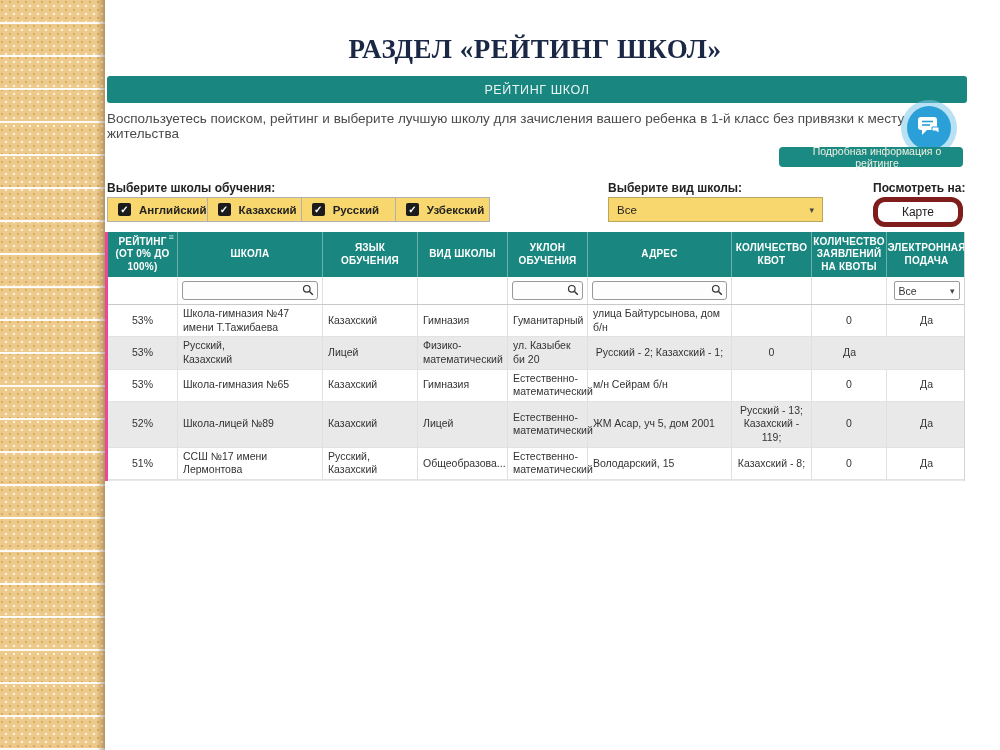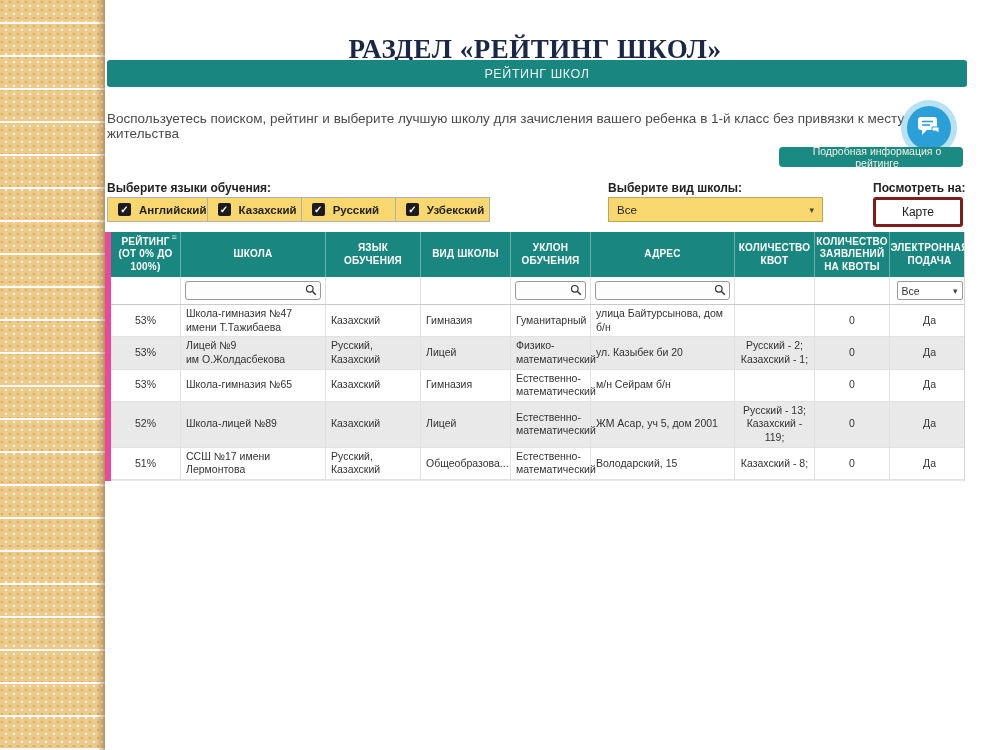--- a/index.html
+++ b/index.html
@@ -26,21 +26,21 @@
 
   
   .page-title {
     position:absolute; left:105px; top:34px; width:860px;
     text-align:center; font-family:"Liberation Serif", serif;
     font-size:27px; font-weight:700; color:#1a2745; letter-spacing:.5px;
   }
 
   
   .section-bar {
-    position:absolute; left:107px; top:60px; width:860px; height:27px;
+    position:absolute; left:107px; top:76px; width:860px; height:27px;
     background:#19877f; border-radius:3px; display:flex; align-items:center; justify-content:center;
     color:#eaf6f5; font-size:12.5px; letter-spacing:.6px;
   }
 
   .description {
     position:absolute; left:107px; top:111px; width:800px;
     font-size:13.5px; color:#4a4a4a;
   }
 
   
@@ -82,28 +82,28 @@
   .type-select {
     position:absolute; left:608px; top:197px; width:215px; height:25px;
     background:#f8d76e; border:1px solid #b9a75c;
     display:flex; align-items:center; justify-content:space-between;
     padding:0 8px; font-size:11.5px; color:#222; cursor:pointer;
   }
   .caret { font-size:9px; color:#444; }
 
   .map-btn {
     position:absolute; left:873px; top:197px; width:90px; height:30px;
-    background:#fff; border:3px solid #7f1d1d; border-radius:3px;
+    background:#fff; border:5px solid #7f1d1d; border-radius:12px;
     font-size:12px; color:#222; cursor:pointer; font-family:"Liberation Sans", sans-serif;
   }
 
   
   .schools-table {
     position:absolute; left:105px; top:232px; width:860px; height:249px;
-    overflow:hidden; border-left:6px solid #ec4899; border-right:1px solid #d5d5d5;
+    overflow:hidden; border-left:3px solid #ec4899; border-right:1px solid #d5d5d5;
     font-size:10.5px;
   }
   .grid-row { display:grid; grid-template-columns:70px 145px 95px 90px 80px 144px 80px 75px 79px; }
 
   .thead { background:#19877f; height:45px; }
   .th {
     position:relative; color:#fff; font-weight:700; font-size:10px; line-height:1.25;
     display:flex; align-items:center; justify-content:center; text-align:center;
     padding:2px 3px; border-right:1px solid rgba(255,255,255,.35); cursor:pointer;
     letter-spacing:.2px;
@@ -159,21 +159,21 @@
       <path d="M5 14 L5 20 L11 14 Z" fill="#ffffff"></path>
       <line x1="5" y1="6.5" x2="16" y2="6.5" stroke="#2b9fd8" stroke-width="1.6"></line>
       <line x1="5" y1="10" x2="13" y2="10" stroke="#2b9fd8" stroke-width="1.6"></line>
       <path d="M15 12 h7 v6 l-3.5 -2 h-3.5 z" fill="#ffffff" stroke="#2b9fd8" stroke-width="1"></path>
     </svg>
   </span>
 </div>
 
 <button class="info-btn">Подробная информация о рейтинге</button>
 
-<div class="filter-label lbl-lang">Выберите языки обучения:</div>
+<div class="filter-label lbl-lang">Выберите школы обучения:</div>
 <div class="filter-label lbl-type">Выберите вид школы:</div>
 <div class="filter-label lbl-view">Посмотреть на:</div>
 
 <div class="lang-group">
   <div class="lang-opt">
     <span class="cb">✓</span>
     <span>Английский</span>
   </div>
   <div class="lang-opt">
     <span class="cb">✓</span>
@@ -261,22 +261,20 @@
     <div class="td">Гимназия</div>
     <div class="td">Гуманитарный</div>
     <div class="td">улица Байтурсынова, дом б/н</div>
     <div class="td center"></div>
     <div class="td center">0</div>
     <div class="td center">Да</div>
   </div>
 
   <div class="grid-row trow alt" style="min-height:31px">
     <div class="td center">53%</div>
-    <div class="td">Лицей №9
-им О.Жолдасбекова</div>
     <div class="td">Русский,
 Казахский</div>
     <div class="td">Лицей</div>
     <div class="td">Физико-математический</div>
     <div class="td">ул. Казыбек би 20</div>
     <div class="td center">Русский - 2; Казахский - 1;</div>
     <div class="td center">0</div>
     <div class="td center">Да</div>
   </div>
 

